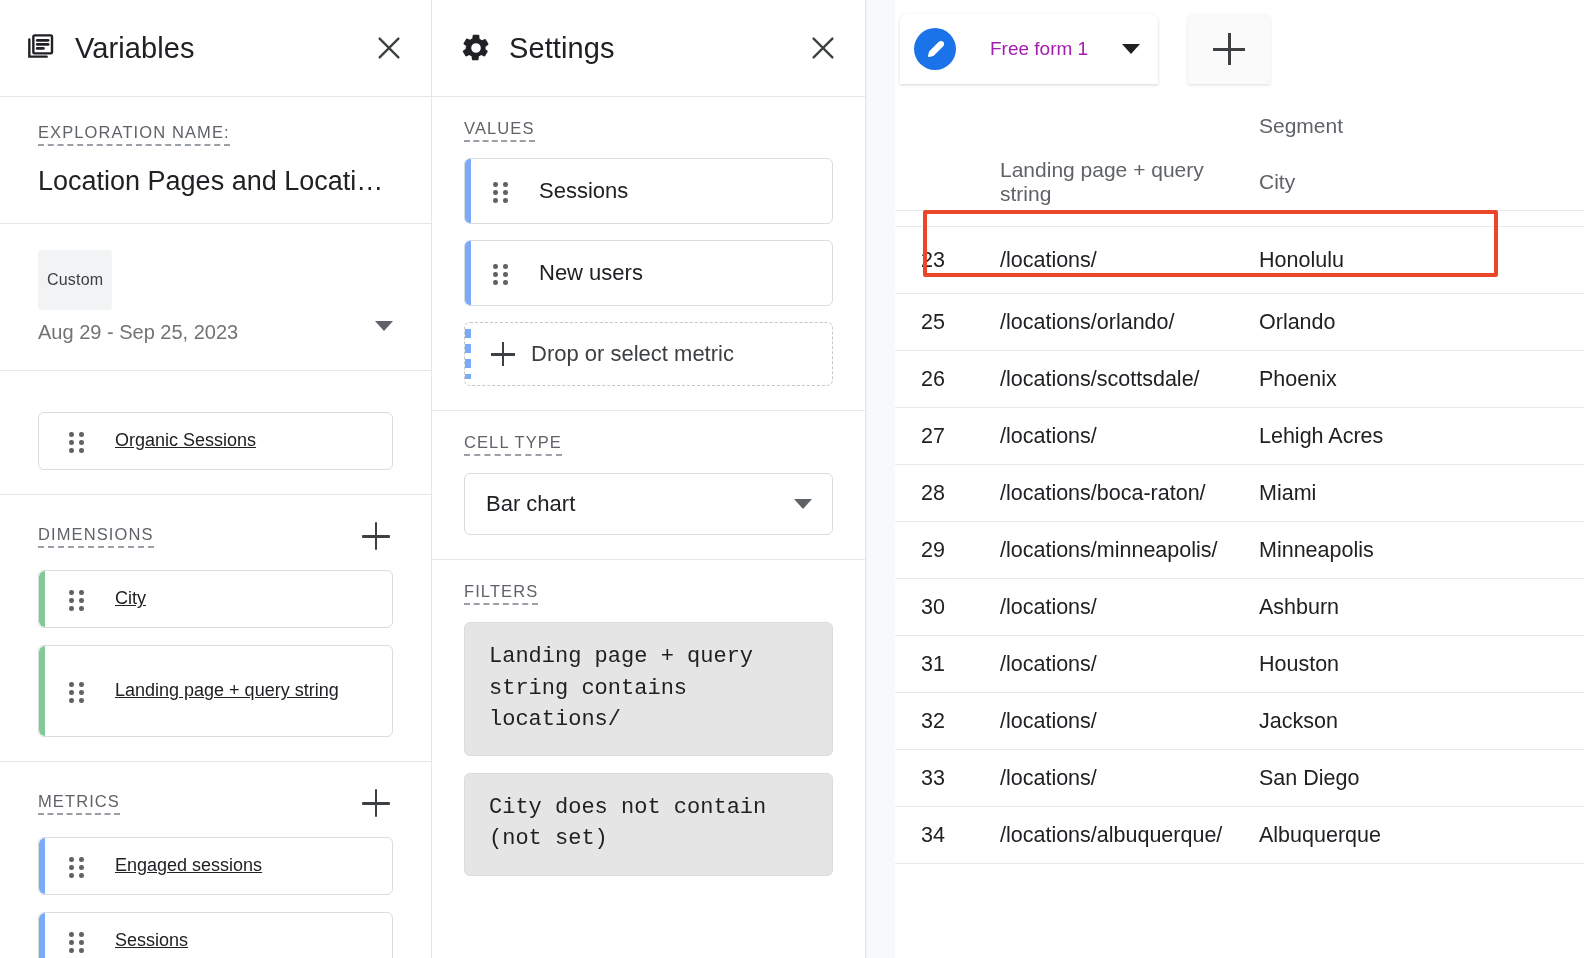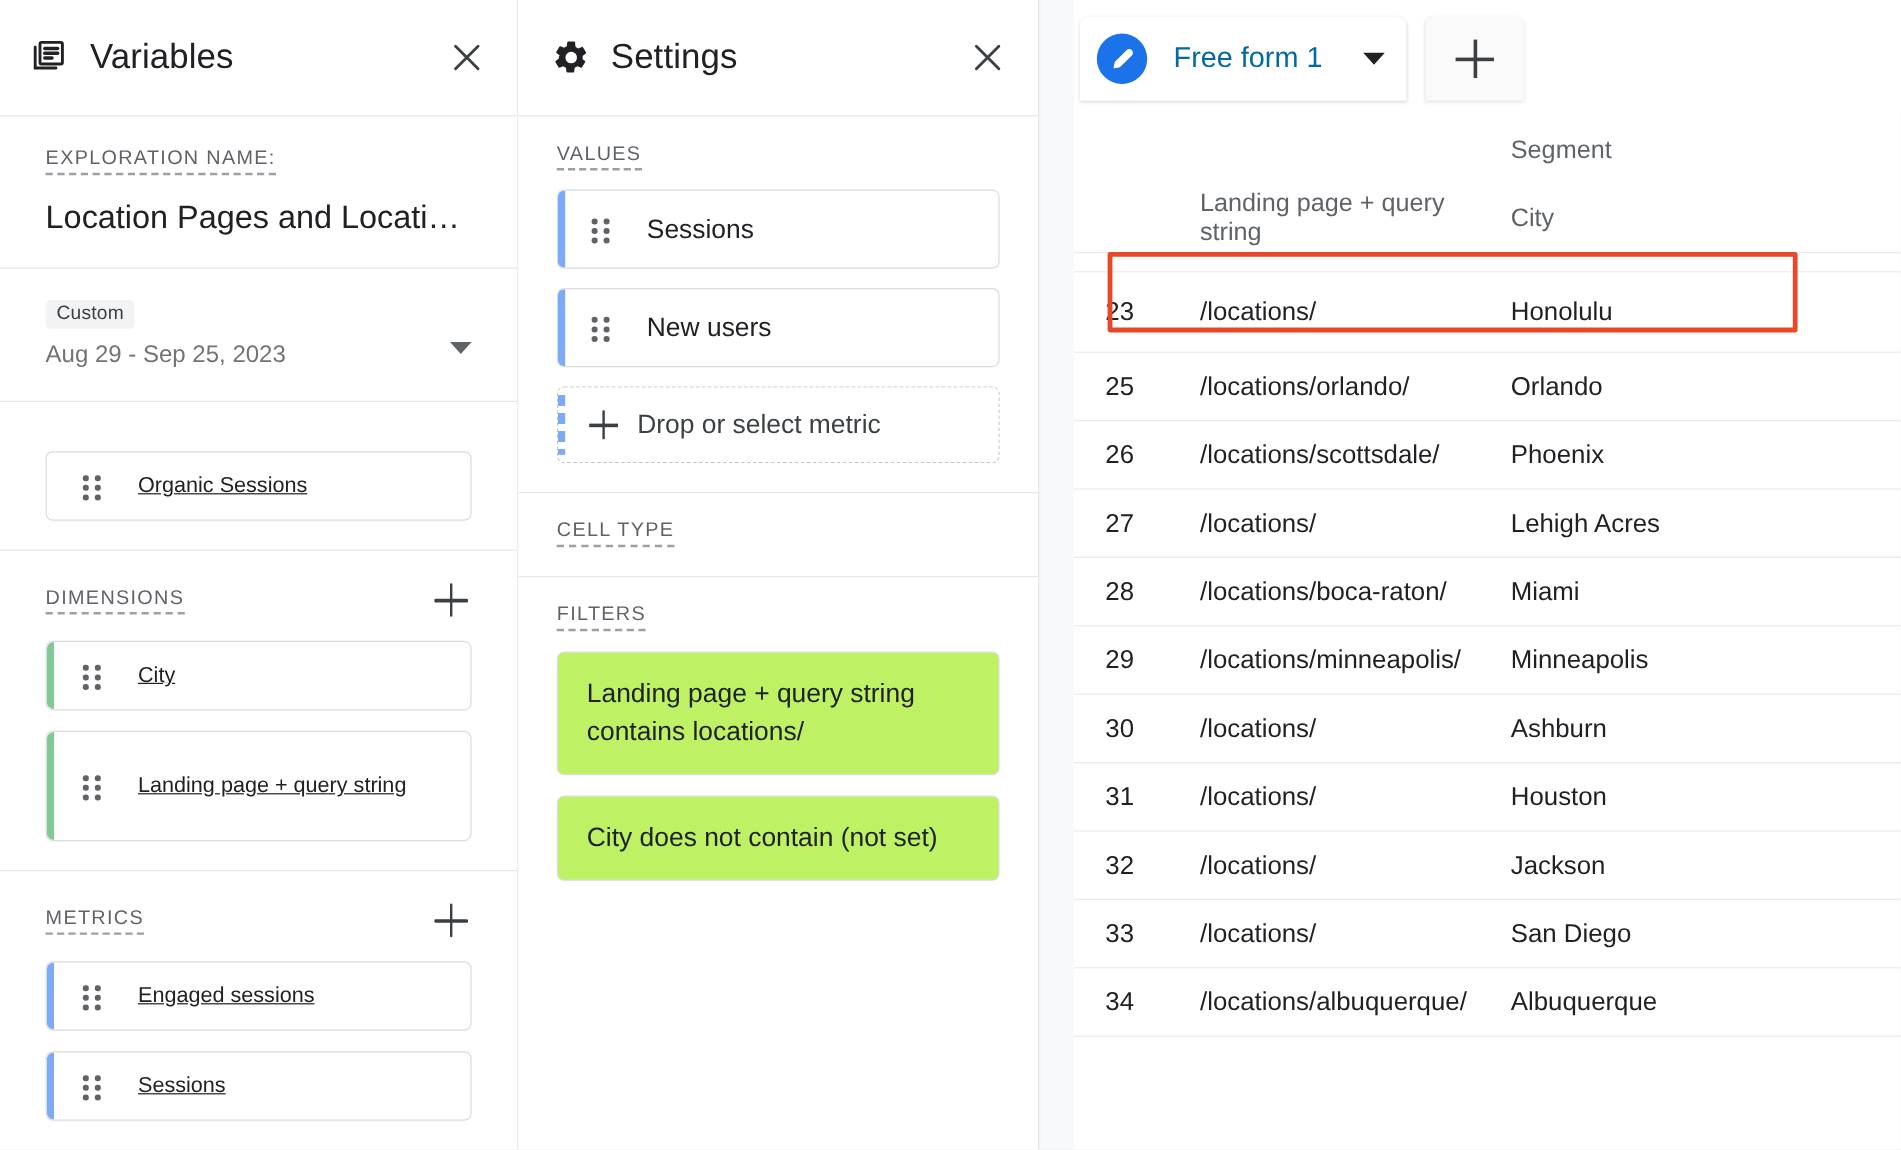--- a/index.html
+++ b/index.html
@@ -40,21 +40,21 @@
     border-bottom: 2px dashed #9aa0a6; display: inline-block;
     padding-bottom: 3px; line-height: 1.1;
   }
   .exploration-value {
     margin-top: 20px; font-size: 27px; color: #202124; white-space: nowrap;
   }
   .date-row { display: flex; align-items: flex-end; }
   .date-left { flex: 1; }
   .chip-custom {
     display: inline-block; background: #f1f3f4; color: #3c4043;
-    font-size: 16px; padding: 3px 9px; border-radius: 4px; letter-spacing: .2px;
+    font-size: 16px; padding: 21px 9px; border-radius: 4px; letter-spacing: .2px;
   }
   .date-text { margin-top: 11px; font-size: 20px; color: #737373; }
   .caret-down {
     width: 0; height: 0; border-left: 9px solid transparent;
     border-right: 9px solid transparent; border-top: 10px solid #5f6368;
     margin-bottom: 13px; cursor: pointer;
   }
   .sec-head { display: flex; align-items: center; justify-content: space-between; }
   .plus-btn {
     width: 34px; height: 34px; position: relative; cursor: pointer; flex: 0 0 34px;
@@ -127,42 +127,42 @@
   .drop-plus {
     margin-left: 26px; width: 24px; height: 24px; position: relative; flex: 0 0 24px;
   }
   .drop-plus::before, .drop-plus::after { content:""; position:absolute; background:#3c4043; }
   .drop-plus::before { left: 0; right: 0; top: 11px; height: 2.4px; }
   .drop-plus::after  { top: 0; bottom: 0; left: 11px; width: 2.4px; }
   .drop-zone .lbl { margin-left: 16px; font-size: 22px; color: #3c4043; }
   .filter-chip {
     margin-top: 17px; border: 1px solid #dadce0; border-radius: 6px;
     padding: 18px 24px 20px 24px; font-size: 22px; color: #202124;
-    line-height: 1.42; background: #bef264; cursor: pointer;
+    line-height: 1.42; background: #e5e5e5; cursor: pointer; font-family: Liberation Mono, monospace;
   }
 
   
   #main-panel {
     position: absolute; left: 895px; top: 0; width: 689px; height: 958px;
     background: #ffffff; overflow: hidden;
   }
   .gap-col { position: absolute; left: 867px; top: 0; width: 28px; height: 958px; background: #f8f9fa; }
   .tabbar { height: 97px; position: relative; background: #fff; }
   .tab {
     position: absolute; left: 5px; top: 14px; height: 70px;
     display: flex; align-items: center; padding: 0 18px 0 14px;
     background: #fff; border-radius: 8px 8px 0 0;
     box-shadow: 0 1px 3px rgba(60,64,67,.22); cursor: pointer; z-index: 2;
   }
   .tab-avatar {
     width: 42px; height: 42px; border-radius: 50%; background: #1a73e8;
     display: flex; align-items: center; justify-content: center; flex: 0 0 42px;
   }
   .tab-avatar svg { width: 24px; height: 24px; display: block; }
-  .tab-label { margin-left: 22px; font-size: 24px; color: #0369a1; }
+  .tab-label { margin-left: 34px; font-size: 19px; color: #a21caf; }
   .tab-caret {
     margin-left: 34px; width: 0; height: 0;
     border-left: 9px solid transparent; border-right: 9px solid transparent;
     border-top: 10px solid #202124;
   }
   .tab-add {
     position: absolute; left: 293px; top: 14px; width: 82px; height: 70px;
     background: #fafafa; border-radius: 6px 6px 0 0;
     box-shadow: 0 1px 3px rgba(60,64,67,.18);
     display: flex; align-items: center; justify-content: center; cursor: pointer; z-index: 1;
@@ -353,20 +353,24 @@
       </div>
       <div class="drop-zone">
         <span class="accent-dash"></span>
         <span class="drop-plus"></span>
         <span class="lbl">Drop or select metric</span>
       </div>
     </div>
 
     <div class="s-section">
       <span class="field-label">CELL TYPE</span>
+      <div class="select-box">
+        <span class="val">Bar chart</span>
+        <span class="sel-caret"></span>
+      </div>
     </div>
 
     <div class="s-section" style="border-bottom:none">
       <span class="field-label">FILTERS</span>
       <div class="filter-chip">Landing page + query string contains locations/</div>
       <div class="filter-chip">City does not contain (not set)</div>
     </div>
   </div>
 
   <div class="gap-col"></div>

